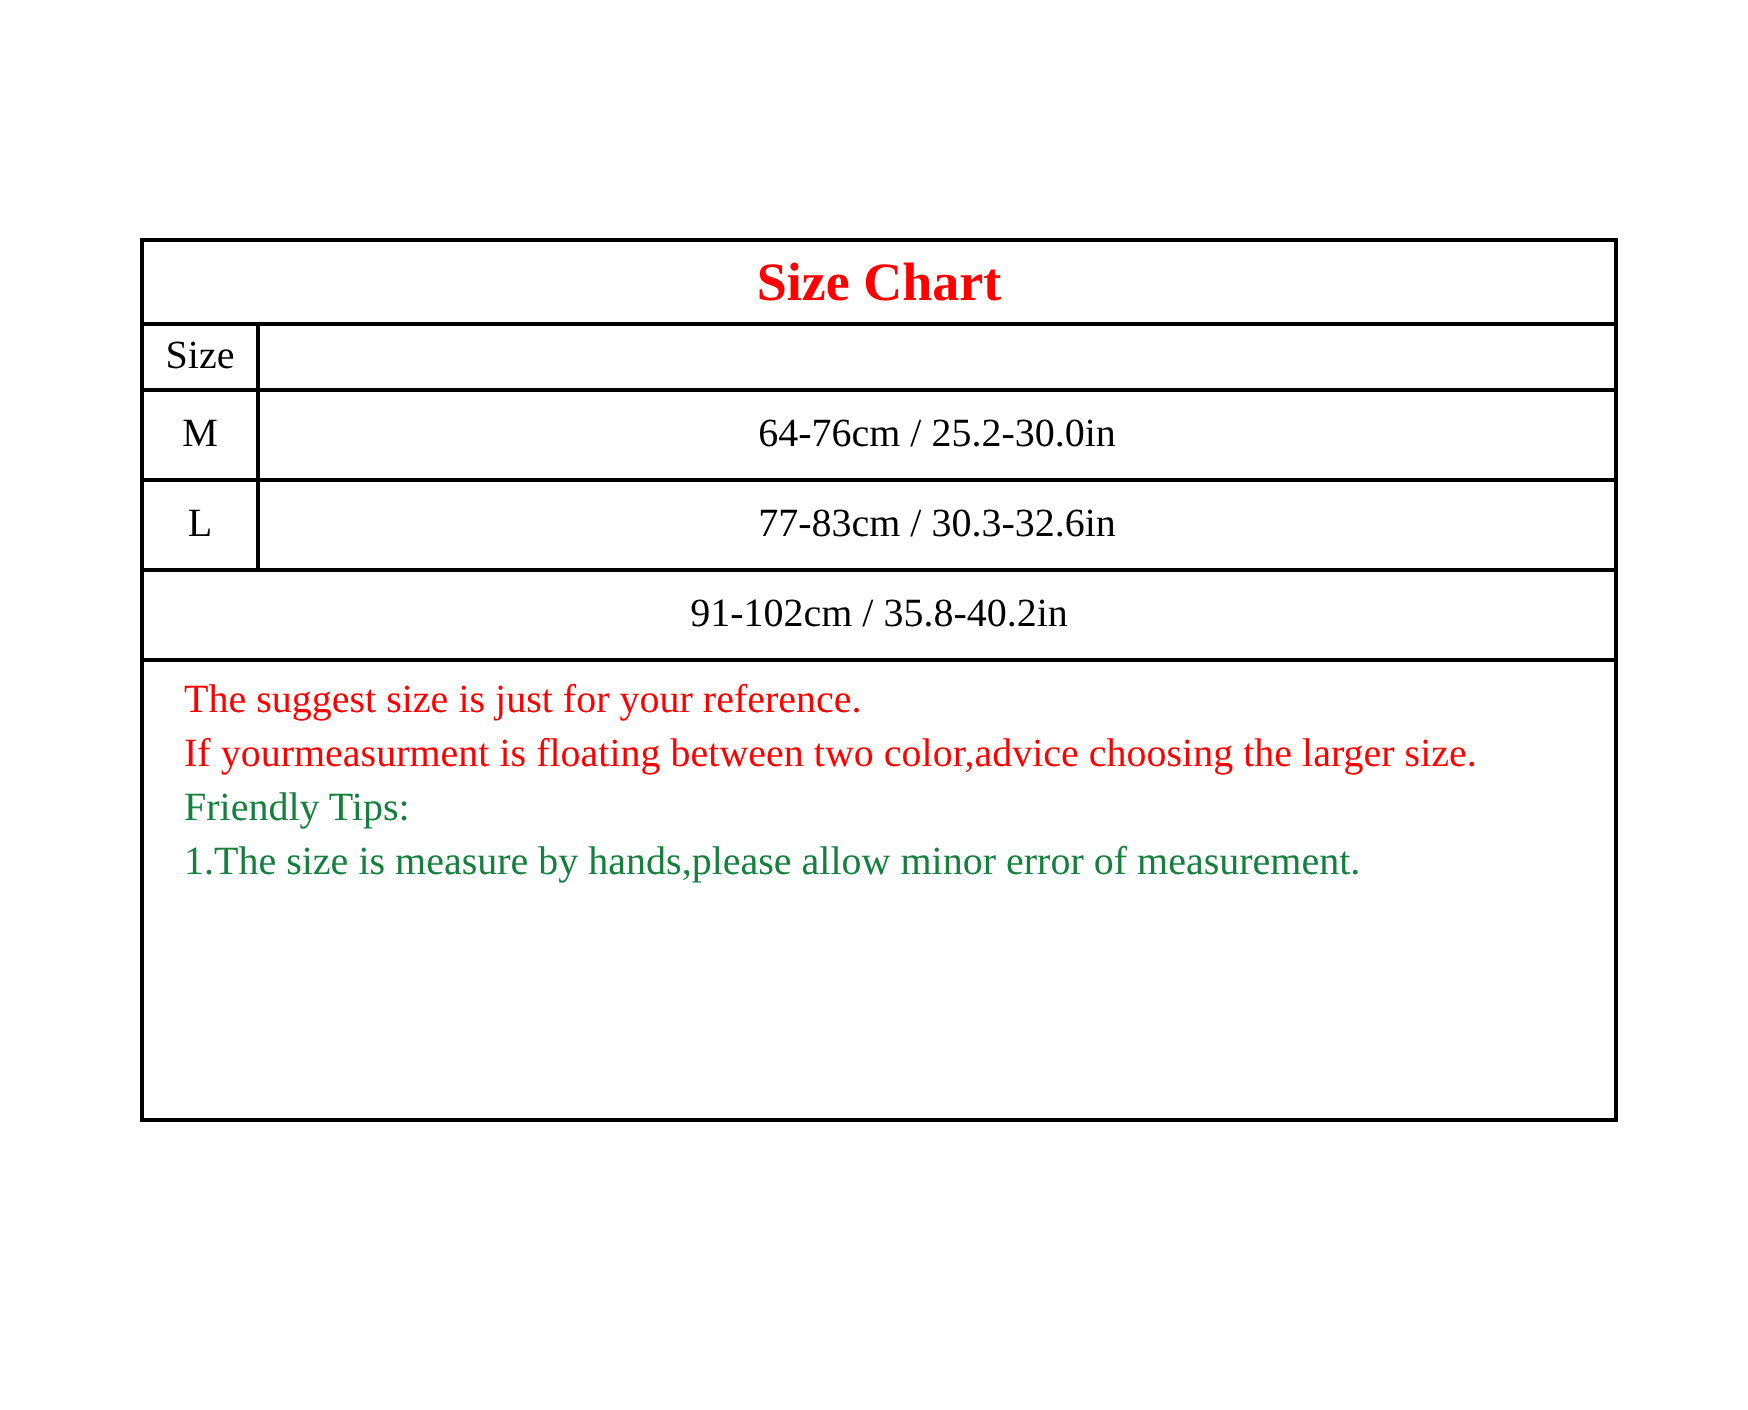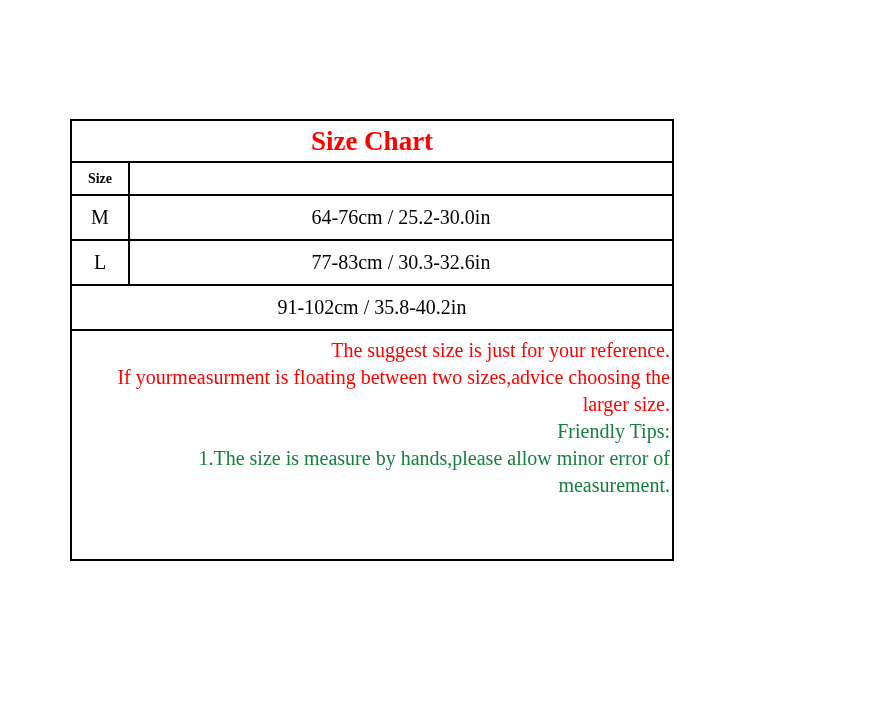--- a/index.html
+++ b/index.html
@@ -12,28 +12,27 @@
     position: relative;
     width: 874px;
     height: 705px;
     background: #ffffff;
     overflow: hidden;
   }
   .size-chart {
     position: absolute;
     left: 70px;
     top: 119px;
-    width: 604px;
+    width: 739px;
     height: 442px;
     border: 2px solid #000000;
     box-sizing: border-box;
     display: flex;
     flex-direction: column;
     background: #ffffff;
-    text-align: right;
   }
   .title-row {
     height: 42px;
     flex: 0 0 42px;
     border-bottom: 2px solid #000000;
     box-sizing: border-box;
     display: flex;
     align-items: center;
     justify-content: center;
     color: #ff0000;
@@ -41,22 +40,22 @@
     font-size: 27px;
   }
   .header-row, .data-row {
     display: flex;
     box-sizing: border-box;
     border-bottom: 2px solid #000000;
   }
   .header-row {
     height: 33px;
     flex: 0 0 33px;
-    font-weight: bold;
-    font-size: 14px;
+    font-weight: normal;
+    font-size: 20px;
   }
   .data-row {
     height: 45px;
     flex: 0 0 45px;
     font-size: 20px;
   }
   .size-col {
     width: 58px;
     flex: 0 0 58px;
     border-right: 2px solid #000000;
@@ -103,19 +102,19 @@
           <div class="size-col">L</div>
           <div class="waist-col">77-83cm / 30.3-32.6in</div>
         </div>
         <div class="data-row">
           <div class="waist-col">91-102cm / 35.8-40.2in</div>
         </div>
       </div>
 
     <div id="notes" class="notes">
         <div class="note-line note-red">The suggest size is just for your reference.</div>
-        <div class="note-line note-red">If yourmeasurment is floating between two sizes,advice choosing the larger size.</div>
+        <div class="note-line note-red">If yourmeasurment is floating between two color,advice choosing the larger size.</div>
         <div class="note-line note-black">Friendly Tips:</div>
         <div class="note-line note-black">1.The size is measure by hands,please allow minor error of measurement.</div>
       </div>
 
   </div>
 </div>
 
 </body></html>

